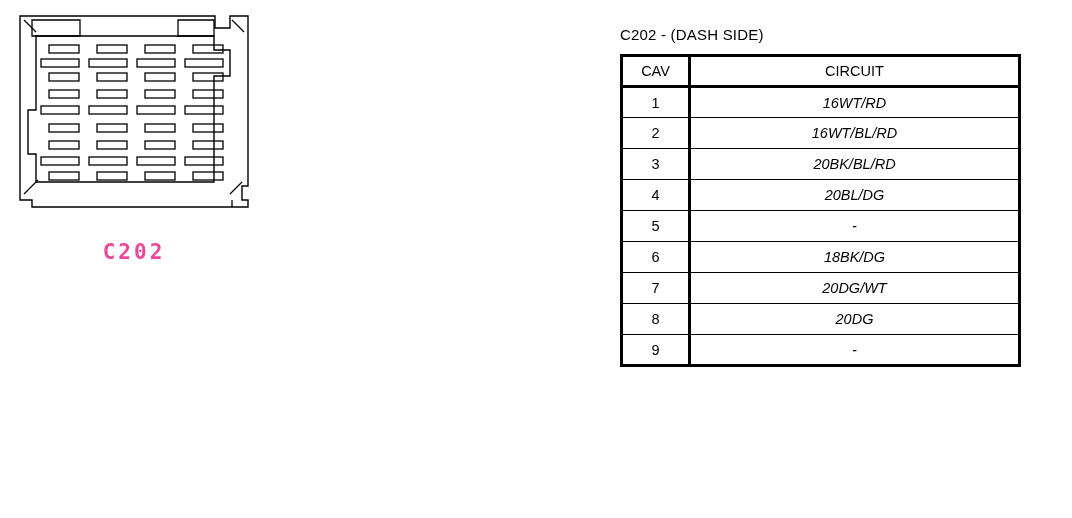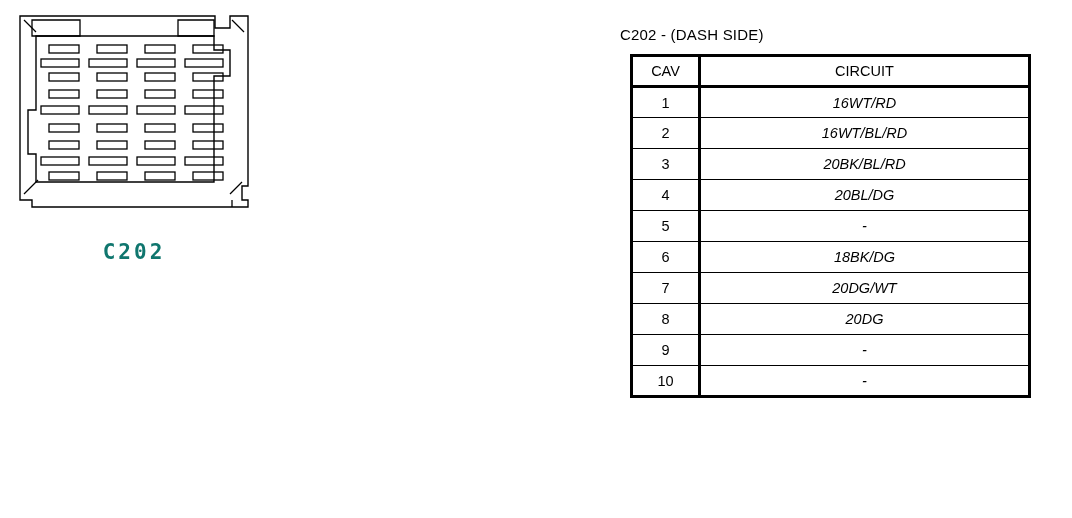--- a/index.html
+++ b/index.html
@@ -29,21 +29,21 @@
   #connector-label {
     position: absolute;
     left: 18px;
     top: 240px;
     width: 232px;
     text-align: center;
     font-family: "DejaVu Sans Mono", monospace;
     font-weight: bold;
     font-size: 21px;
     letter-spacing: 3px;
-    color: #0f766e;
+    color: #ec4899;
   }
 
   
   #table-title {
     position: absolute;
     left: 620px;
     top: 26px;
     width: 398px;
     text-align: left;
     font-size: 15px;
@@ -79,21 +79,21 @@
     vertical-align: middle;
     padding-left: 8px;
     font-style: italic;
   }
   .head-cav, .head-circuit {
     text-align: center;
     vertical-align: middle;
     height: 33px;
   }
   
-  #cav-table { border: 3px solid #000000; margin-left: 10px; }
+  #cav-table { border: 3px solid #000000; }
   #cav-table tr.header-row th { border-bottom-width: 3px; }
   #cav-table td.cell-cav { border-right-width: 3px; }
   #cav-table th.head-cav { border-right-width: 3px; }
 </style>
 </head>
 <body>
 
 <div id="connector-figure">
   <svg id="connector-svg" width="232" height="195" viewBox="0 0 232 195">
 
@@ -233,18 +233,14 @@
         <td class="cell-circuit">20DG/WT</td>
       </tr>
       <tr>
         <td class="cell-cav">8</td>
         <td class="cell-circuit">20DG</td>
       </tr>
       <tr>
         <td class="cell-cav">9</td>
         <td class="cell-circuit">-</td>
       </tr>
-      <tr>
-        <td class="cell-cav">10</td>
-        <td class="cell-circuit">-</td>
-      </tr>
     </tbody>
 </table>
 
 </body></html>

